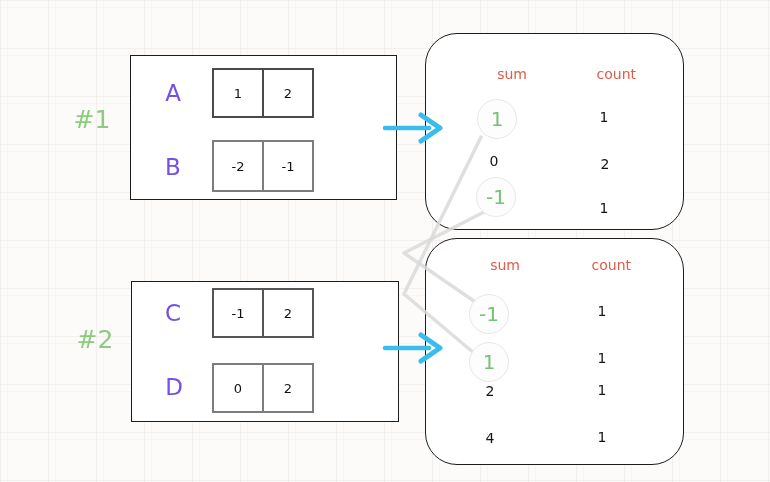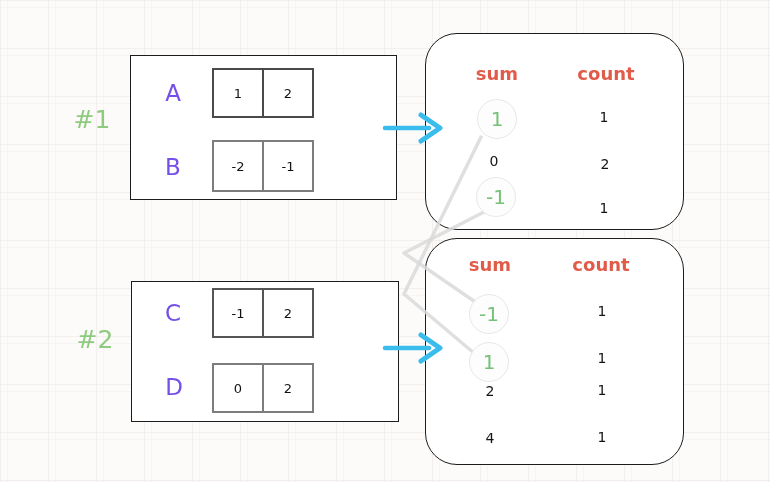--- a/index.html
+++ b/index.html
@@ -43,21 +43,21 @@
   .pair.dark{border:2px solid #4a4a4a;}
   .pair.dark .cell + .cell{border-left:2px solid #4a4a4a;}
   .pair.mid{border:2px solid #555555;}
   .pair.mid .cell + .cell{border-left:2px solid #555555;}
   .pair.lite{border:2px solid #7d7d7d;}
   .pair.lite .cell + .cell{border-left:2px solid #7d7d7d;}
   #tableA{left:212px;top:68px;height:46px;width:98px;}
   #tableB{left:212px;top:140px;height:48px;width:98px;}
   #tableC{left:212px;top:288px;height:46px;width:98px;}
   #tableD{left:212px;top:363px;height:46px;width:98px;}
-  .hdr{position:absolute;width:60px;text-align:center;font-size:18px;line-height:20px;color:#e15b49;font-weight:700;}
+  .hdr{position:absolute;width:60px;text-align:right;font-size:14px;line-height:20px;color:#e15b49;font-weight:400;}
   #p1-sum-hdr{left:467px;top:64px;}   #p1-count-hdr{left:576px;top:64px;}
   #p2-sum-hdr{left:460px;top:255px;}  #p2-count-hdr{left:571px;top:255px;}
   .num{position:absolute;width:30px;text-align:center;font-size:14px;line-height:20px;color:#141414;}
   .circle{position:absolute;width:40px;height:40px;border-radius:50%;border:1.5px solid #e7e7e7;
           background:#fdfdfd;display:flex;align-items:center;justify-content:center;
           font-size:20px;color:#74c177;box-sizing:border-box;}
   
   #p1-c1{left:477px;top:99px;}   #p1-n1{left:589px;top:107px;}
   #p1-s2{left:479px;top:151px;}  #p1-n2{left:590px;top:154px;}
   #p1-c3{left:476px;top:177px;}  #p1-n3{left:589px;top:198px;}

